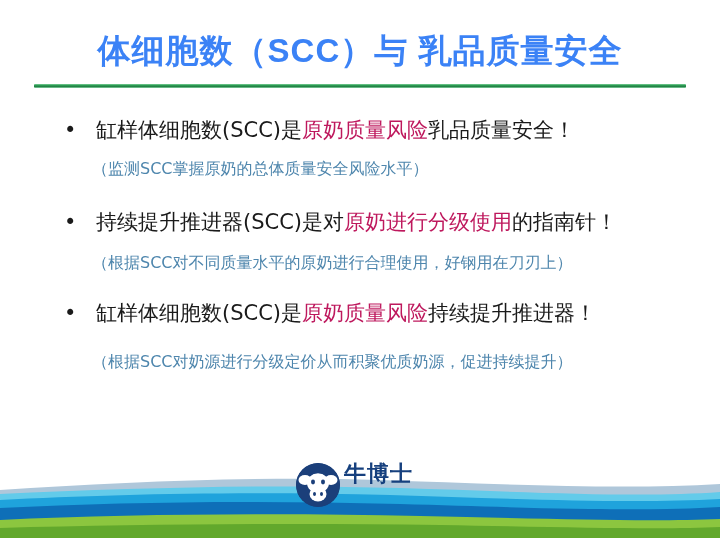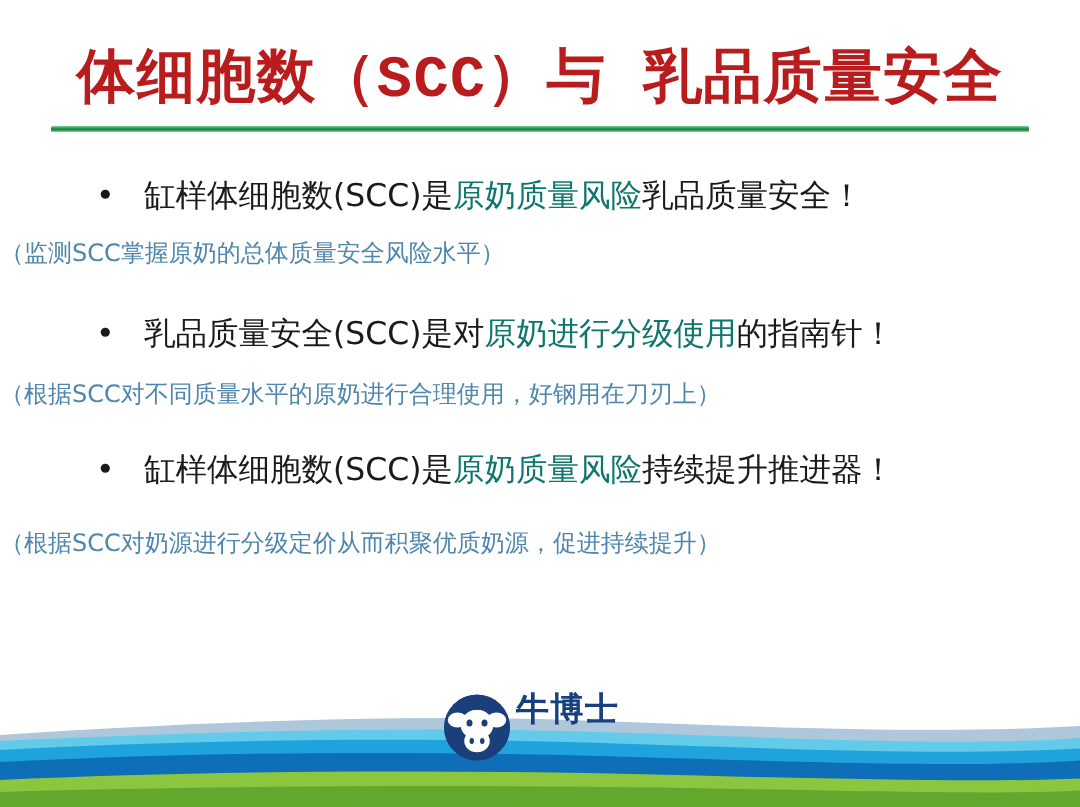--- a/index.html
+++ b/index.html
@@ -20,27 +20,27 @@
 
   
   .title-block {
     position: absolute;
     left: 0;
     top: 30px;
     width: 720px;
     text-align: center;
   }
   .slide-title {
-    font-size: 39px;
+    font-size: 33px;
     font-weight: 700;
-    color: #b91c1c;
+    color: #3b82f6;
     letter-spacing: 1px;
     line-height: 1.25;
     white-space: nowrap;
-    font-family: Liberation Mono, monospace;
+    font-family: Liberation Sans, sans-serif;
   }
   .title-rule {
     position: absolute;
     left: 34px;
     top: 84px;
     width: 652px;
     height: 4px;
     background: linear-gradient(to bottom,
         #7fcf9a 0%, #2e9d55 35%, #1d7d40 60%, #8ad3a5 100%);
     border-radius: 1px;
@@ -68,24 +68,25 @@
   }
   .bullet-marker {
     position: absolute;
     left: 64px;
     top: 0;
     font-size: 21px;
     line-height: 1.42;
     color: #1a1a1a;
   }
   .hl-red {
-    color: #0f766e;
+    color: #be185d;
   }
   .subnote {
     margin-top: 9px;
+    padding-left: 92px;
     font-size: 16px;
     line-height: 1.4;
     color: #4e86ad;
     font-weight: 500;
     white-space: nowrap;
   }
   .subnote.indent-wide {
   }
 
   .g1 { margin-bottom: 28px; }
@@ -152,21 +153,21 @@
       <div class="bullet-row">
         <span class="bullet-marker">•</span>
         <span>缸样体细胞数(SCC)是</span><span class="hl-red">原奶质量风险</span><span>乳品质量安全！</span>
       </div>
       <div class="subnote">（监测SCC掌握原奶的总体质量安全风险水平）</div>
     </div>
 
     <div class="bullet-group g2">
       <div class="bullet-row">
         <span class="bullet-marker">•</span>
-        <span>乳品质量安全(SCC)是对</span><span class="hl-red">原奶进行分级使用</span><span>的指南针！</span>
+        <span>持续提升推进器(SCC)是对</span><span class="hl-red">原奶进行分级使用</span><span>的指南针！</span>
       </div>
       <div class="subnote indent-wide">（根据SCC对不同质量水平的原奶进行合理使用，好钢用在刀刃上）</div>
     </div>
 
     <div class="bullet-group g3">
       <div class="bullet-row">
         <span class="bullet-marker">•</span>
         <span>缸样体细胞数(SCC)是</span><span class="hl-red">原奶质量风险</span><span>持续提升推进器！</span>
       </div>
       <div class="subnote indent-wide">（根据SCC对奶源进行分级定价从而积聚优质奶源，促进持续提升）</div>

